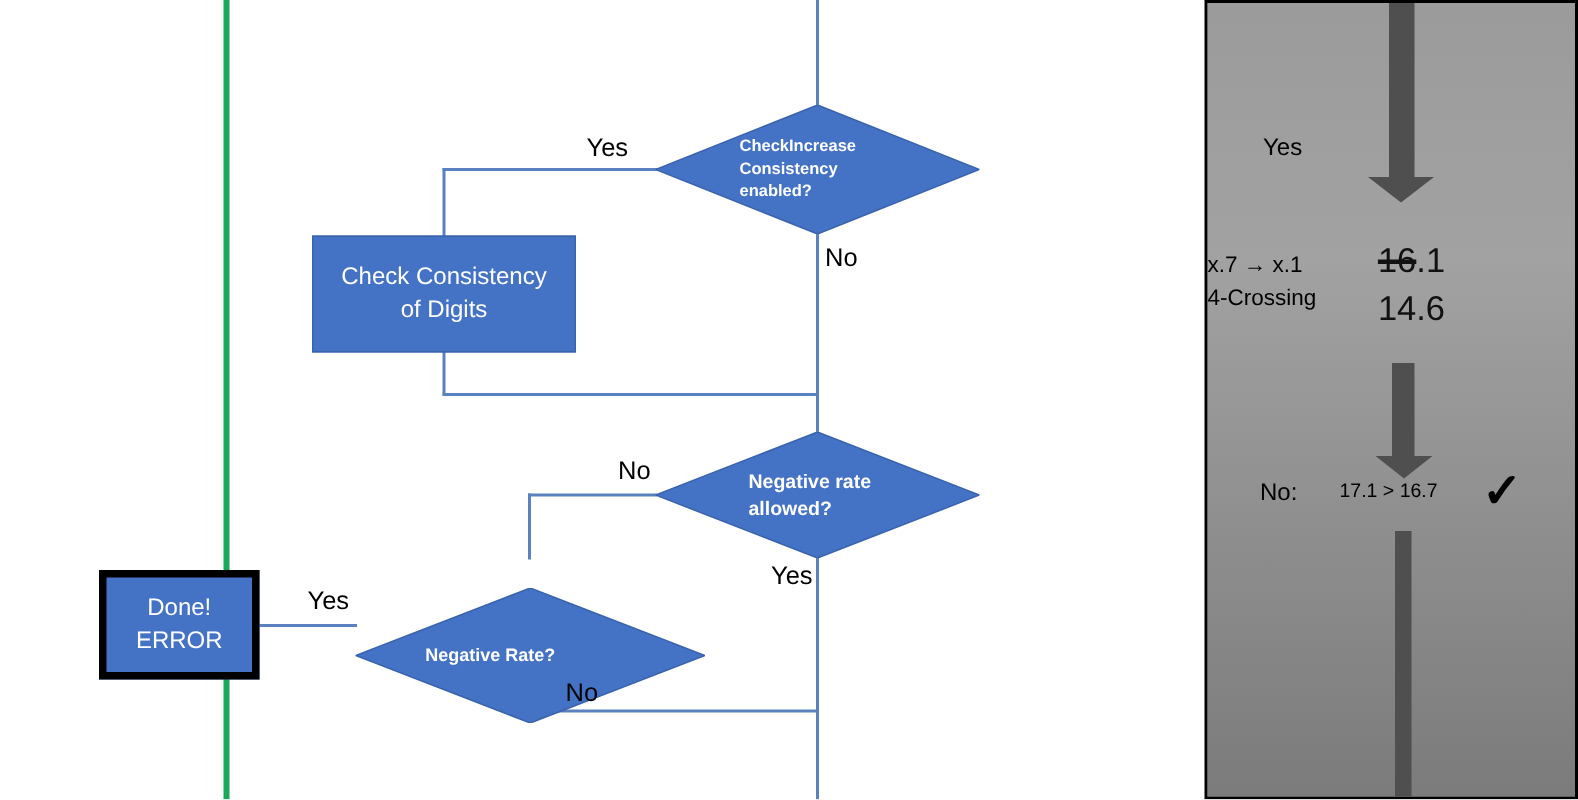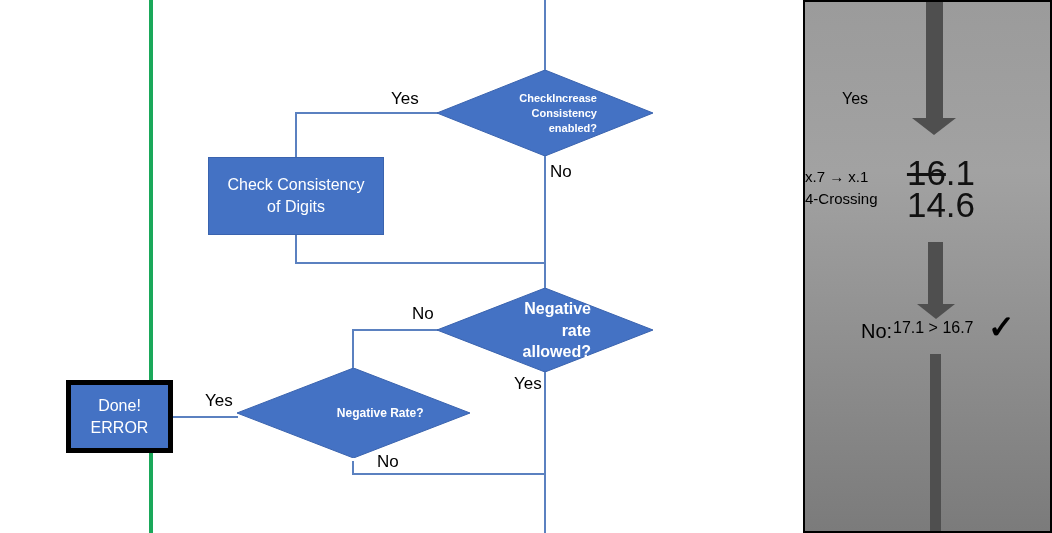--- a/index.html
+++ b/index.html
@@ -11,21 +11,21 @@
   .cline{position:absolute;background:#5b81c0;z-index:1;}
   .hline{height:1.5px;}
   .vline{width:1.5px;}
   
   .guide{position:absolute;left:149px;top:0;width:4px;height:533px;background:#1aa85a;z-index:1;}
   
   .diamond{position:absolute;z-index:2;}
   .diamond svg{position:absolute;left:0;top:0;}
   .diamond .dtext{
     position:absolute;left:50%;top:50%;transform:translate(-50%,-50%);
-    color:#fff;text-align:right;font-weight:600;line-height:1.35;
+    color:#fff;text-align:left;font-weight:600;line-height:1.35;
   }
   .proc{
     position:absolute;z-index:2;background:#4472c4;border:1px solid #3a63ae;
     display:flex;align-items:center;justify-content:center;text-align:center;
     color:#fff;box-sizing:border-box;
   }
   .terminal{
     position:absolute;z-index:3;background:#4472c4;border:5px solid #000;
     display:flex;flex-direction:column;align-items:center;justify-content:center;
     color:#fff;box-sizing:border-box;text-align:center;line-height:1.35;
@@ -34,21 +34,21 @@
   
   .panel{
     position:absolute;left:803px;top:0;width:249px;height:533px;z-index:2;
     border:2px solid #000;box-sizing:border-box;
     background:linear-gradient(to bottom,#9b9b9b 0%,#a2a2a2 32%,#7b7b7b 100%);
     color:#000;
   }
   .panel .abs{position:absolute;}
   .shaft{position:absolute;background:#4f4f4f;}
   .ahead{position:absolute;width:0;height:0;}
-  .bignum{font-size:35px;line-height:32px;letter-spacing:0;color:#111;}
+  .bignum{font-size:23px;line-height:32px;letter-spacing:0;color:#111;}
   .struck{text-decoration:line-through;text-decoration-thickness:3px;}
 </style>
 </head>
 <body>
 
 <div id="stage">
 
   <div class="guide"></div>
 
   <div class="cline vline" style="left:544px;top:0;height:533px;"></div>
@@ -69,24 +69,24 @@
   </div>
 
   <div class="proc" style="left:208px;top:157px;width:176px;height:78px;font-size:16px;line-height:1.4;">
     <div style="width:150px;">Check Consistency of Digits</div>
   </div>
 
   <div class="diamond" style="left:437px;top:288px;width:216px;height:84px;">
     <svg width="216" height="84">
       <polygon points="108,0 216,42 108,84 0,42" fill="#4472c4" stroke="#3a63ae" stroke-width="1"></polygon>
     </svg>
-    <div class="dtext" style="width:92px;font-size:16px;">Negative rate allowed?</div>
+    <div class="dtext" style="width:92px;font-size:13px;">Negative rate allowed?</div>
   </div>
 
-  <div class="diamond" style="left:237px;top:368px;width:233px;height:90px;">
+  <div class="diamond" style="left:237px;top:392px;width:233px;height:90px;">
     <svg width="233" height="90">
       <polygon points="116.5,0 233,45 116.5,90 0,45" fill="#4472c4" stroke="#3a63ae" stroke-width="1"></polygon>
     </svg>
     <div class="dtext" style="width:140px;font-size:12px;">Negative Rate?</div>
   </div>
 
   <div class="terminal" style="left:66px;top:380px;width:107px;height:73px;font-size:16px;">
     <div>Done!</div>
     <div>ERROR</div>
   </div>
@@ -111,20 +111,20 @@
     </div>
 
     <div class="abs bignum" style="left:90px;top:155px;width:92px;text-align:center;">
       <div><span class="struck">16</span><span>.1</span></div>
       <div>14.6</div>
     </div>
 
     <div class="shaft" style="left:123px;top:240px;width:15px;height:63px;"></div>
     <div class="ahead" style="left:112px;top:302px;border-left:19px solid transparent;border-right:19px solid transparent;border-top:15px solid #4f4f4f;"></div>
 
-    <span class="abs" style="left:56px;top:318px;font-size:20px;">No:</span>
-    <span class="abs" style="left:88px;top:317px;font-size:16px;">17.1 &gt; 16.7</span>
+    <span class="abs" style="left:35px;top:318px;font-size:16px;">No:</span>
+    <span class="abs" style="left:88px;top:317px;font-size:13px;">17.1 &gt; 16.7</span>
     <span class="abs" style="left:183px;top:306px;font-size:32px;font-weight:bold;">✓</span>
 
     <div class="shaft" style="left:125px;top:352px;width:11px;bottom:0;"></div>
   </div>
 
 </div>
 
 </body></html>

